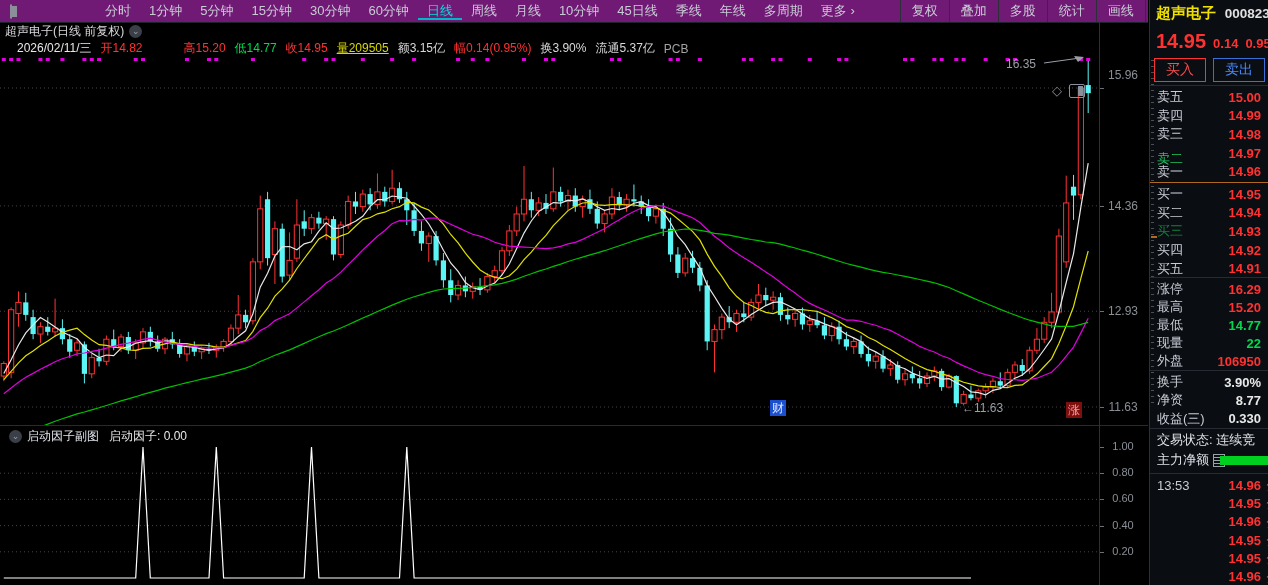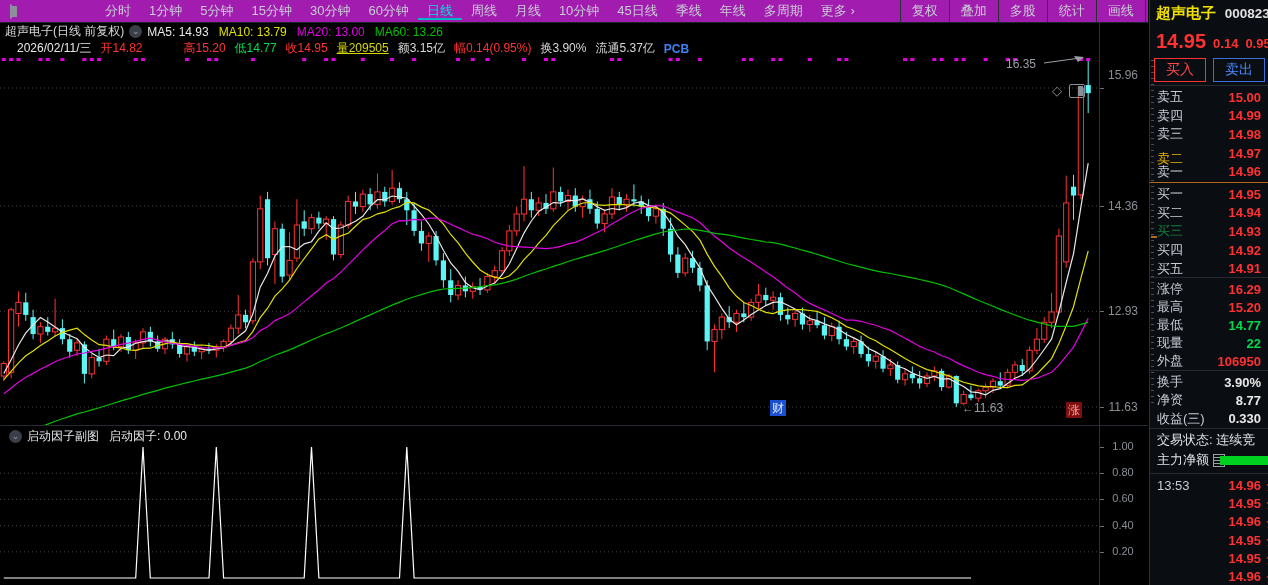--- a/index.html
+++ b/index.html
@@ -1,20 +1,20 @@
 <!DOCTYPE html>
 <html><head>
 <meta charset="utf-8">
 <style>
   html,body{margin:0;padding:0;background:#000;}
   #app{position:relative;width:1268px;height:585px;background:#000;overflow:hidden;
        font-family:"Liberation Sans",sans-serif;color:#d0d4dc;cursor:default;}
   
   .toolbar{position:absolute;left:0;top:0;width:1148px;height:22px;display:flex;align-items:center;
-           border-bottom:1px solid #1e222a;font-size:13px;color:#c8ccd4;background:#a21caf;gap:36px;}
+           border-bottom:1px solid #1e222a;font-size:13px;color:#c8ccd4;background:#701a75;gap:36px;}
   .tb-icon{width:17px;height:13px;border:1px solid #8a8f99;border-radius:2px;margin:0 8px 0 10px;position:relative;}
   .tb-icon::after{content:"";position:absolute;left:1px;top:1px;bottom:1px;width:5px;background:#8a8f99;}
   .tb-sep{width:1px;height:14px;background:#2a2f3a;margin:0 2px;}
   .p-item{padding:0 9px;white-space:nowrap;}
   .p-item.active{color:#00e0e0;box-shadow:inset 0 -2px 0 #00b8c8;}
   .tb-right{margin-left:auto;display:flex;height:100%;align-items:center;}
   .tb-btn{padding:0 11px;border-left:1px solid #2a2f3a;height:100%;display:flex;align-items:center;white-space:nowrap;}
   
   .info-row{position:absolute;left:0;top:23px;height:17px;display:flex;align-items:center;
             font-size:12px;padding-left:5px;white-space:nowrap;z-index:5;}
@@ -90,39 +90,33 @@
         <div class="tb-btn">简框</div>
         <div class="tb-btn">标记</div>
         <div class="tb-btn">+自选</div>
         <div class="tb-btn">返回</div>
       </div>
   </div>
 
   <div class="info-row">
     <span style="color:#dcdce0;">超声电子(日线 前复权)</span>
     <span class="chev-circle">⌄</span>
-    <span id="ma-labels" style="display:flex;gap:10px;">
-        <span style="color: rgb(232, 232, 232);">MA5: 14.93</span>
-        <span style="color: rgb(224, 224, 0);">MA10: 13.79</span>
-        <span style="color: rgb(224, 0, 224);">MA20: 13.00</span>
-        <span style="color: rgb(0, 192, 0);">MA60: 13.26</span>
-      </span>
   </div>
   <div class="ohlc-row" id="ohlc-row">
       <span class="tok" style="color: rgb(232, 232, 232);">2026/02/11/三</span>
       <span class="tok" style="color: rgb(255, 50, 50);">开14.82</span>
       <span class="tok" style="color: rgb(255, 50, 50); margin-left: 32px;">高15.20</span>
       <span class="tok" style="color: rgb(0, 216, 77);">低14.77</span>
       <span class="tok" style="color: rgb(255, 50, 50);">收14.95</span>
       <span class="tok" style="color: rgb(216, 216, 0); text-decoration: underline;">量209505</span>
       <span class="tok" style="color: rgb(216, 216, 216);">额3.15亿</span>
       <span class="tok" style="color: rgb(255, 50, 50);">幅0.14(0.95%)</span>
       <span class="tok" style="color: rgb(216, 216, 216);">换3.90%</span>
       <span class="tok" style="color: rgb(216, 216, 216);">流通5.37亿</span>
-      <span class="tok" style="color: #3b82f6; font-weight: bold;">PCB</span>
+      <span class="tok" style="color: #a3a3a3;">PCB</span>
     </div>
 
   <svg id="main-chart" width="1099" height="403">
       <line x1="0" y1="66" x2="1099" y2="66" stroke="#444444" stroke-width="1" stroke-dasharray="1 3"></line>
       <line x1="0" y1="183.87200000000013" x2="1099" y2="183.87200000000013" stroke="#444444" stroke-width="1" stroke-dasharray="1 3"></line>
       <line x1="0" y1="289.2201000000001" x2="1099" y2="289.2201000000001" stroke="#444444" stroke-width="1" stroke-dasharray="1 3"></line>
       <line x1="0" y1="384.9911" x2="1099" y2="384.9911" stroke="#444444" stroke-width="1" stroke-dasharray="1 3"></line>
       <g>
         <g>
           <line x1="3.8" y1="339.31570000000005" x2="3.8" y2="341.5258" stroke="#ff3232"></line>
@@ -931,21 +925,21 @@
         </div>
         <div class="qp-row" style="top: 106.6px; height: 18.6px;">
           <span style="color: rgb(200, 204, 212);">卖四</span>
           <span class="qp-val" style="color: rgb(255, 50, 50);">14.99</span>
         </div>
         <div class="qp-row" style="top: 125.2px; height: 18.6px;">
           <span style="color: rgb(200, 204, 212);">卖三</span>
           <span class="qp-val" style="color: rgb(255, 50, 50);">14.98</span>
         </div>
         <div class="qp-row" style="top: 143.8px; height: 18.6px;">
-          <span style="color: #eab308; margin-top: 12px;">卖二</span>
+          <span style="color: #22c55e; margin-top: 12px;">卖二</span>
           <span class="qp-val" style="color: rgb(255, 50, 50);">14.97</span>
         </div>
         <div class="qp-row" style="top: 162.4px; height: 18.6px;">
           <span style="color: rgb(200, 204, 212);">卖一</span>
           <span class="qp-val" style="color: rgb(255, 50, 50);">14.96</span>
         </div>
         <div class="qp-hr" style="top: 182px; background: rgb(176, 104, 32);"></div>
         <div class="qp-row" style="top: 185px; height: 18.6px;">
           <span style="color: rgb(200, 204, 212);">买一</span>
           <span class="qp-val" style="color: rgb(255, 50, 50);">14.95</span>

